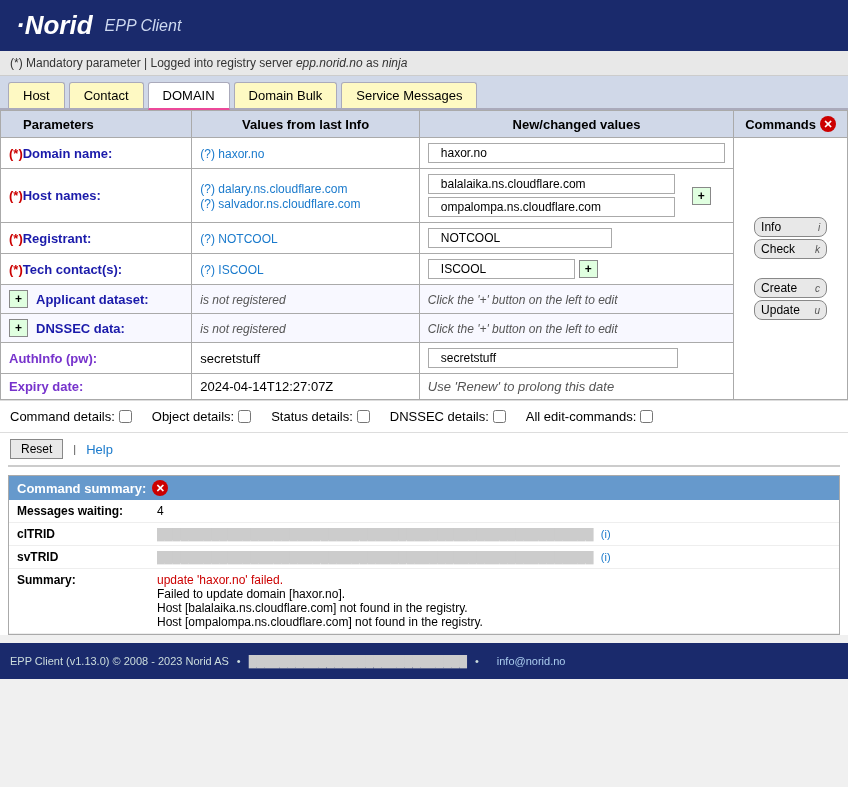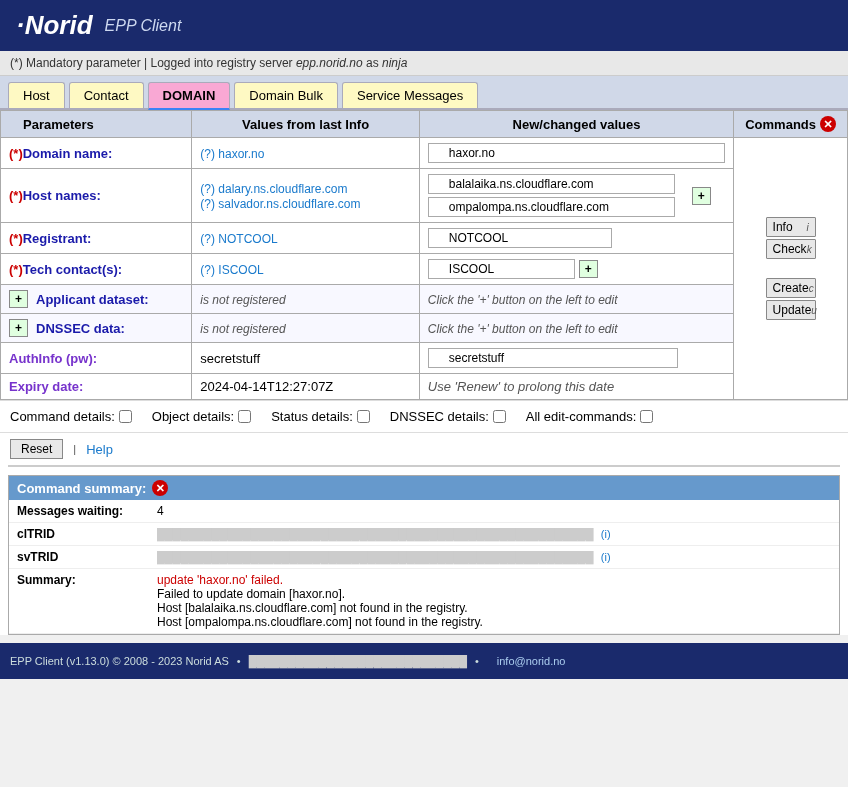--- a/index.html
+++ b/index.html
@@ -47,23 +47,23 @@
       padding: 5px 14px;
       background: #fef9c3;
       border: 1px solid #aab;
       border-bottom: none;
       cursor: pointer;
       font-size: 13px;
       border-radius: 3px 3px 0 0;
       color: #000;
     }
     .tab.active {
-      background: #f9a8d4;
-      font-weight: bold;
-      border-bottom: 2px solid #3b82f6;
+      background: #ffffff;
+      font-weight: normal;
+      border-bottom: 2px solid #ec4899;
       margin-bottom: -2px;
     }
 
     
     .main-content {
       background: #fff;
       padding: 0;
     }
 
     
@@ -90,21 +90,21 @@
     .col-params { width: 185px; }
     .col-values-last { width: 220px; }
     .col-new-values { width: 290px; }
     .col-commands { width: 110px; }
 
     .param-label { font-weight: bold; color: #1a1aaa; }
     .value-from-last { color: #1a7acc; font-size: 12px; }
 
     .input-field {
       border: 1px solid #aaa;
-      padding: 2px 20px;
+      padding: 2px 12px;
       font-size: 12px;
       width: 95%;
     }
     .input-wide { width: 100%; }
     .btn-plus {
       background: #e0ffe0;
       border: 1px solid #888;
       padding: 1px 5px;
       cursor: pointer;
       font-size: 12px;
@@ -133,26 +133,26 @@
       color: #fff;
       border-radius: 50%;
       font-size: 11px;
       font-weight: bold;
       cursor: pointer;
     }
     .cmd-btn {
       display: flex;
       align-items: center;
       justify-content: space-between;
-      width: 50px;
+      width: 73px;
       margin: 2px auto;
       padding: 2px 6px;
       background: #e8e8e8;
       border: 1px solid #888;
-      border-radius: 1px;
+      border-radius: 8px;
       cursor: pointer;
       font-size: 12px;
     }
     .cmd-btn .shortcut {
       font-size: 10px;
       color: #555;
       font-style: italic;
     }
 
     .italic-hint { font-style: italic; color: #555; font-size: 12px; }

